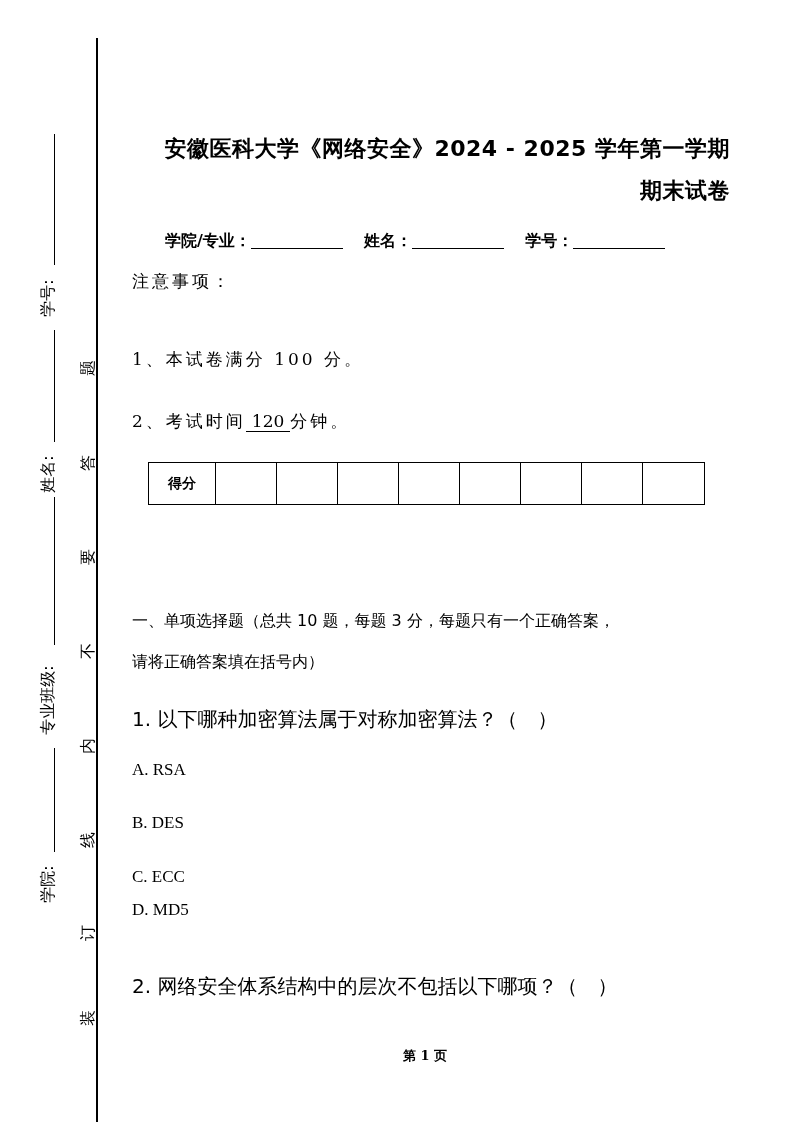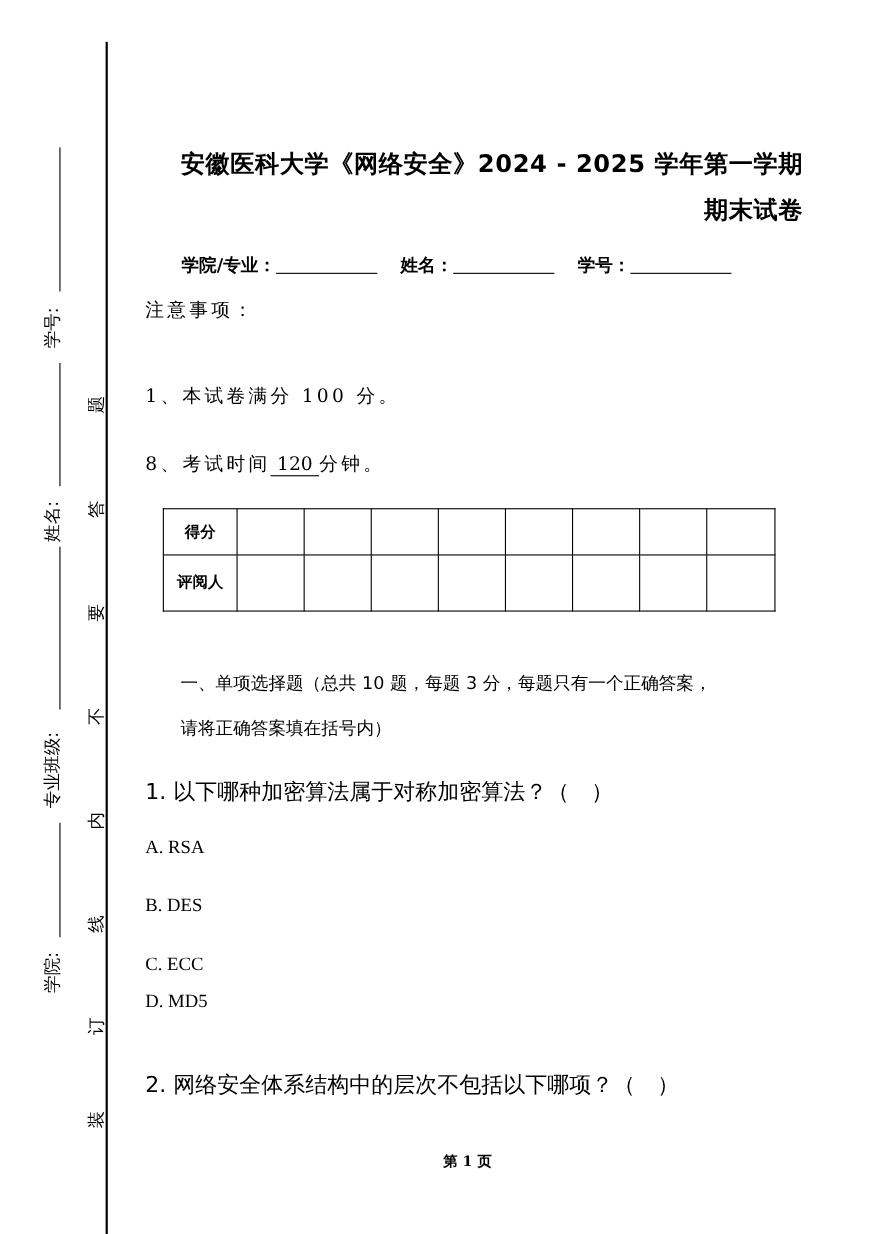--- a/index.html
+++ b/index.html
@@ -13,21 +13,21 @@
   .para { position: absolute; left: 132px; font-size: 17px; white-space: nowrap; letter-spacing: 3px; }
   .underline-val { display: inline-block; border-bottom: 1px solid #000; padding: 0 6px; letter-spacing: 0; }
   table.score { position: absolute; left: 148px; top: 462px; border-collapse: collapse; font-family: "DejaVu Sans", sans-serif; font-size: 14px; }
   table.score td { border: 1px solid #000; text-align: center; padding: 0; }
   table.score tr.head td { height: 30px; }
   table.score tr.r2 td { height: 41px; }
   table.score tr.r3 td { height: 50px; }
   table.score td.c0 { width: 66px; font-weight: bold; }
   table.score td.cn { width: 60px; }
   table.score td.clast { width: 61px; font-weight: bold; }
-  .section { position: absolute; left: 132px; font-family: "DejaVu Sans", sans-serif; font-size: 16px; white-space: nowrap; margin-left: 32px; }
+  .section { position: absolute; left: 132px; font-family: "DejaVu Sans", sans-serif; font-size: 16px; white-space: nowrap; }
   .q { position: absolute; left: 132px; font-family: "DejaVu Sans", sans-serif; font-size: 20px; white-space: nowrap; }
   .opt { position: absolute; left: 132px; font-family: "Liberation Serif", serif; font-size: 17px; white-space: nowrap; }
   .footer { position: absolute; left: 0; width: 850px; top: 1047px; text-align: center; font-family: "DejaVu Serif", serif; font-weight: bold; font-size: 13px; }
 </style>
 </head>
 <body>
 
 <div>
 
   <div class="vline" style="left:96px; top:38px; height:1084px;"></div>
@@ -59,38 +59,27 @@
   <span>学院/专业：</span><span class="blank" style="width:92px;"></span>
   <span style="display:inline-block; width:10px;"></span>
   <span>姓名：</span><span class="blank" style="width:92px;"></span>
   <span style="display:inline-block; width:10px;"></span>
   <span>学号：</span><span class="blank" style="width:92px;"></span>
 </div>
 
 <div class="para" style="top:270px;">注意事项：</div>
 <div class="para" style="top:348px;">1、本试卷满分 100 分。</div>
 <div class="para" style="top:410px;">
-  <span>8、考试时间</span><span class="underline-val">120</span><span>分钟。</span>
+  <span>2、考试时间</span><span class="underline-val">120</span><span>分钟。</span>
 </div>
 
 <table class="score">
   <tbody>
   <tr class="r2">
     <td class="c0">得分</td>
-    <td class="cn"></td>
-    <td class="cn"></td>
-    <td class="cn"></td>
-    <td class="cn"></td>
-    <td class="cn"></td>
-    <td class="cn"></td>
-    <td class="cn"></td>
-    <td class="clast"></td>
-  </tr>
-  <tr class="r3">
-    <td class="c0">评阅人</td>
     <td class="cn"></td>
     <td class="cn"></td>
     <td class="cn"></td>
     <td class="cn"></td>
     <td class="cn"></td>
     <td class="cn"></td>
     <td class="cn"></td>
     <td class="clast"></td>
   </tr>
 </tbody>

